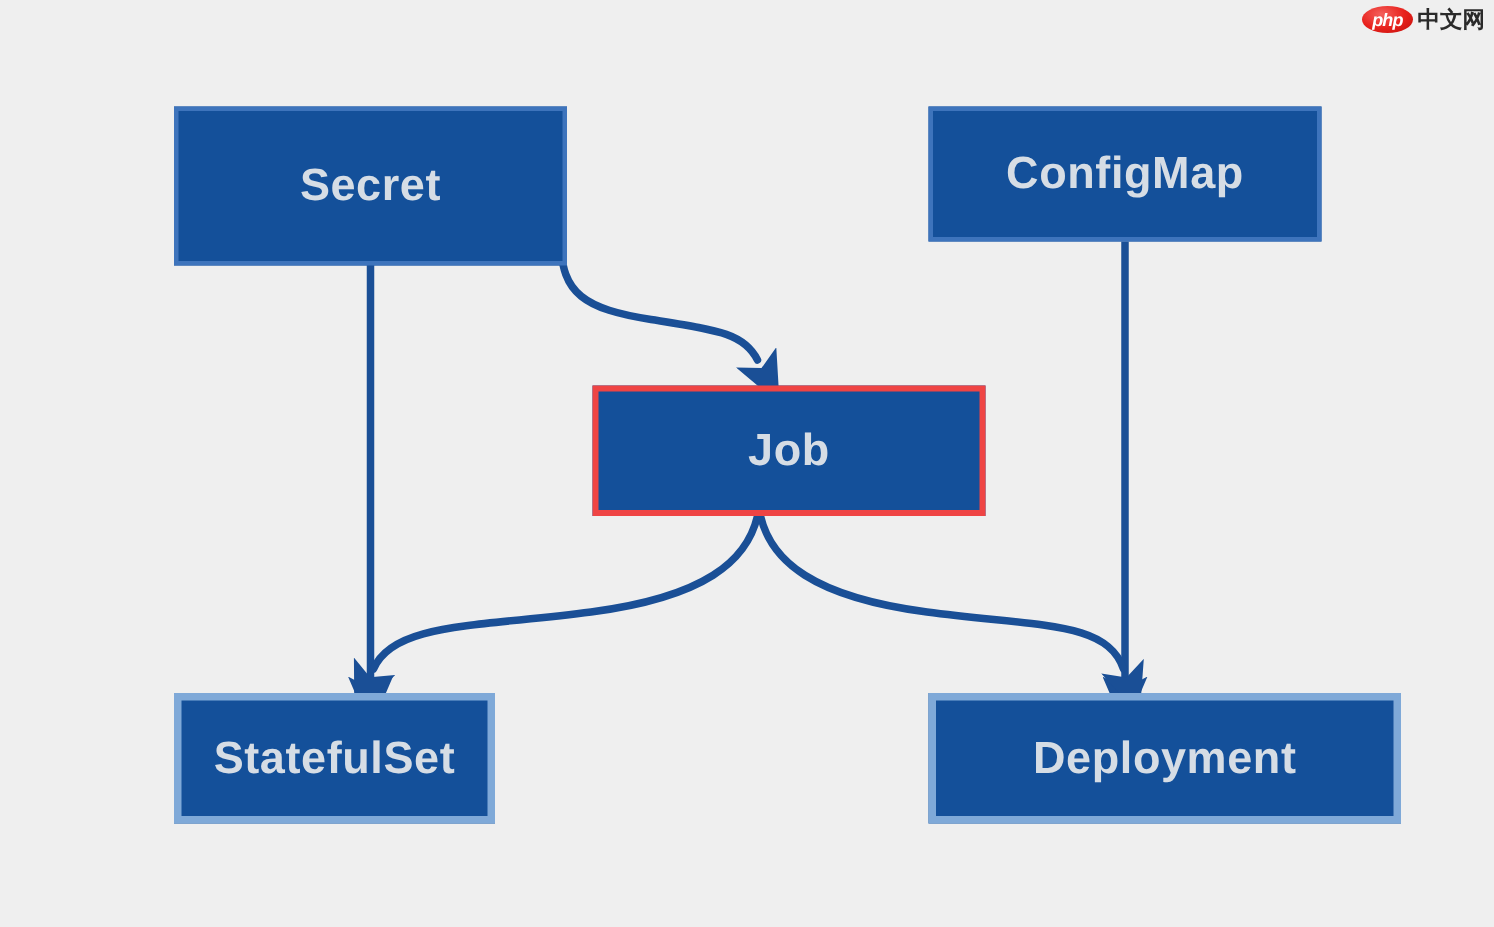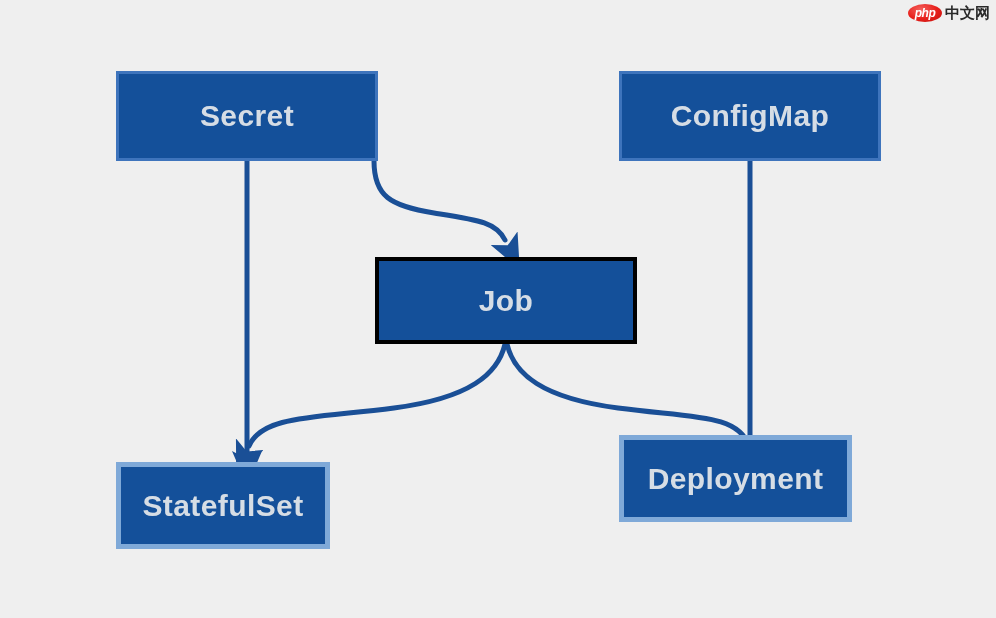--- a/index.html
+++ b/index.html
@@ -21,21 +21,22 @@
     background: #14509a;
     display: flex;
     align-items: center;
     justify-content: center;
     z-index: 3;
   }
   .node.top-style {
     border: 3px solid #3e74bc;
   }
   .node.mid-style {
-    border: 4px solid #000000;
+    border: 4px solid #ef4444;
+    margin-left: 20px;
   }
   .node.bottom-style {
     border: 5px solid #7fa9d8;
   }
   .node-label {
     color: #d6dde5;
     font-weight: bold;
     font-size: 30px;
     letter-spacing: 0.4px;
     line-height: 1;
@@ -99,37 +100,37 @@
 
     <path d="M374,161 C374,196 390,206 434,213 C478,220 496,222 505,240" fill="none" stroke="#1a4f96" stroke-width="5" stroke-linecap="round" marker-end="url(#arrowhead)"></path>
 
     <path d="M750,161 L750,453" fill="none" stroke="#1a4f96" stroke-width="5" marker-end="url(#arrowhead)"></path>
 
     <path d="M505,344 C498,374 470,398 394,408 C318,418 262,415 249,446" fill="none" stroke="#1a4f96" stroke-width="5" stroke-linecap="round" marker-end="url(#arrowhead)"></path>
 
     <path d="M507,344 C514,374 542,398 618,408 C694,418 738,414 749,446" fill="none" stroke="#1a4f96" stroke-width="5" stroke-linecap="round" marker-end="url(#arrowhead)"></path>
   </svg>
 
-  <div class="node top-style" style="left:116px; top:71px; width:262px; height:90px;">
+  <div class="node top-style" style="left:116px; top:71px; width:262px; height:106px;">
     <span class="node-label">Secret</span>
   </div>
 
   <div class="node top-style" style="left:619px; top:71px; width:262px; height:90px;text-align:right;">
     <span class="node-label">ConfigMap</span>
   </div>
 
   <div class="node mid-style" style="left:375px; top:257px; width:262px; height:87px;">
     <span class="node-label">Job</span>
   </div>
 
   <div class="node bottom-style" style="left:116px; top:462px; width:214px; height:87px;">
     <span class="node-label">StatefulSet</span>
   </div>
 
-  <div class="node bottom-style" style="left:619px; top:435px; width:233px; height:87px;">
+  <div class="node bottom-style" style="left:619px; top:462px; width:315px; height:87px;">
     <span class="node-label">Deployment</span>
   </div>
 
   <div id="watermark">
     <span class="wm-badge">php</span>
     <span class="wm-text">中文网</span>
   </div>
 
 </div>
 

